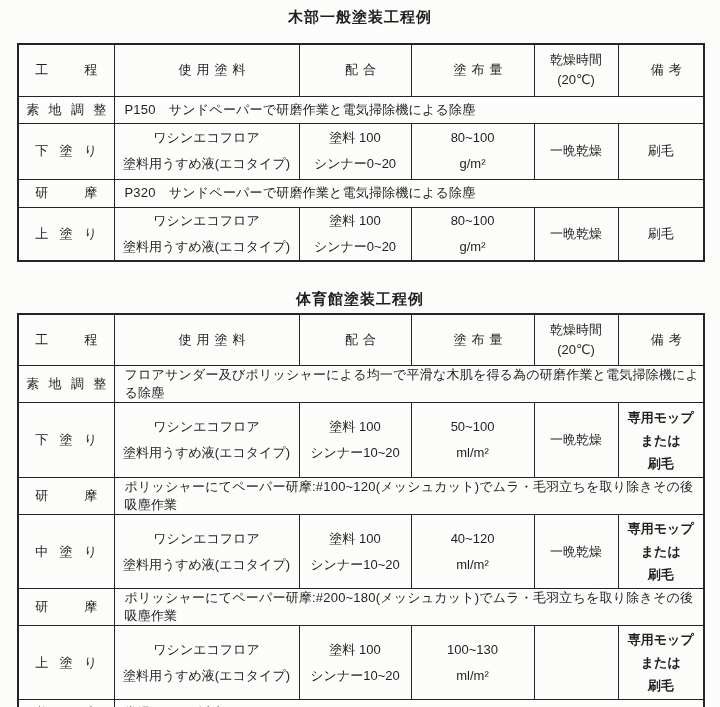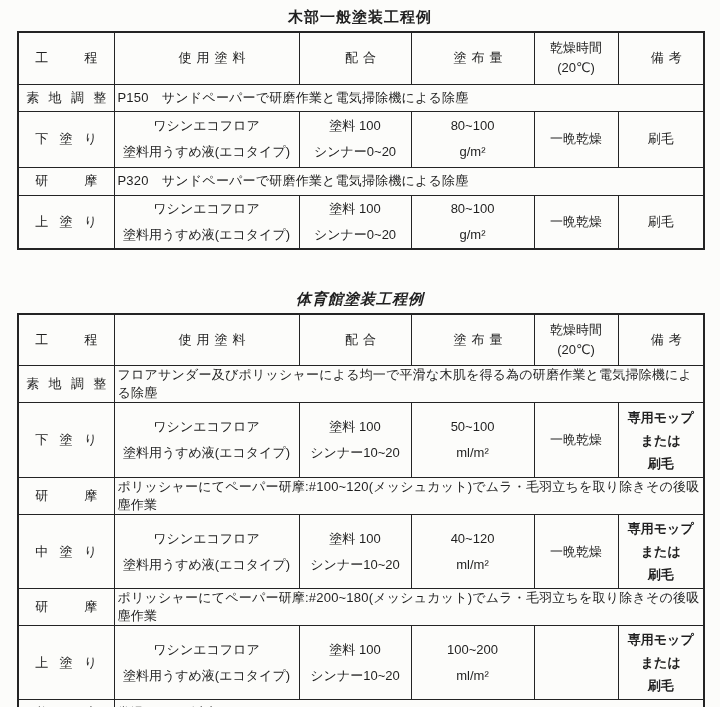--- a/index.html
+++ b/index.html
@@ -11,22 +11,22 @@
     overflow: hidden;
   }
   .page { width: 720px; height: 707px; position: relative; }
 
   .doc-title {
     text-align: center;
     font-size: 15px;
     font-weight: 700;
     letter-spacing: 1px;
   }
-  .doc-title.first { padding-top: 8px; margin-bottom: 4px; }
-  .doc-title.second { margin-top: 40px; margin-bottom: 4px; font-style: italic; }
+  .doc-title.first { padding-top: 8px; margin-bottom: 16px; }
+  .doc-title.second { margin-top: 28px; margin-bottom: 4px; }
 
   table.proc-table {
     border-collapse: collapse;
     table-layout: fixed;
     width: 686px;
     margin-left: 17px;
     border: 2px solid #242424;
   }
   table.proc-table th, table.proc-table td {
     border: 1px solid #242424;
@@ -61,21 +61,21 @@
 
   th.ls { letter-spacing: 5px; padding-left: 16px; text-align: center; }
   th.c2 { text-align: center; line-height: 20px; }
 
   td.c { text-align: center; }
   td.c div { line-height: 26px; }
   td.c.tight div { line-height: 23px; font-weight: bold; }
 
   td.desc {
     text-align: left;
-    padding-left: 3px;
+    padding-left: 10px;
     letter-spacing: 0.2px;
   }
 </style>
 </head>
 <body>
 
 <div class="page">
 
   <div class="doc-title first">木部一般塗装工程例</div>
 
@@ -240,21 +240,21 @@
       <td class="proc"><span class="just">上塗り</span></td>
       <td class="c">
         <div>ワシンエコフロア</div>
         <div>塗料用うすめ液(エコタイプ)</div>
       </td>
       <td class="c">
         <div>塗料 100</div>
         <div>シンナー10~20</div>
       </td>
       <td class="c">
-        <div>100~200</div>
+        <div>100~130</div>
         <div>ml/m²</div>
       </td>
       <td class="c"></td>
       <td class="c tight">
         <div>専用モップ</div>
         <div>または</div>
         <div>刷毛</div>
       </td>
     </tr>
 

